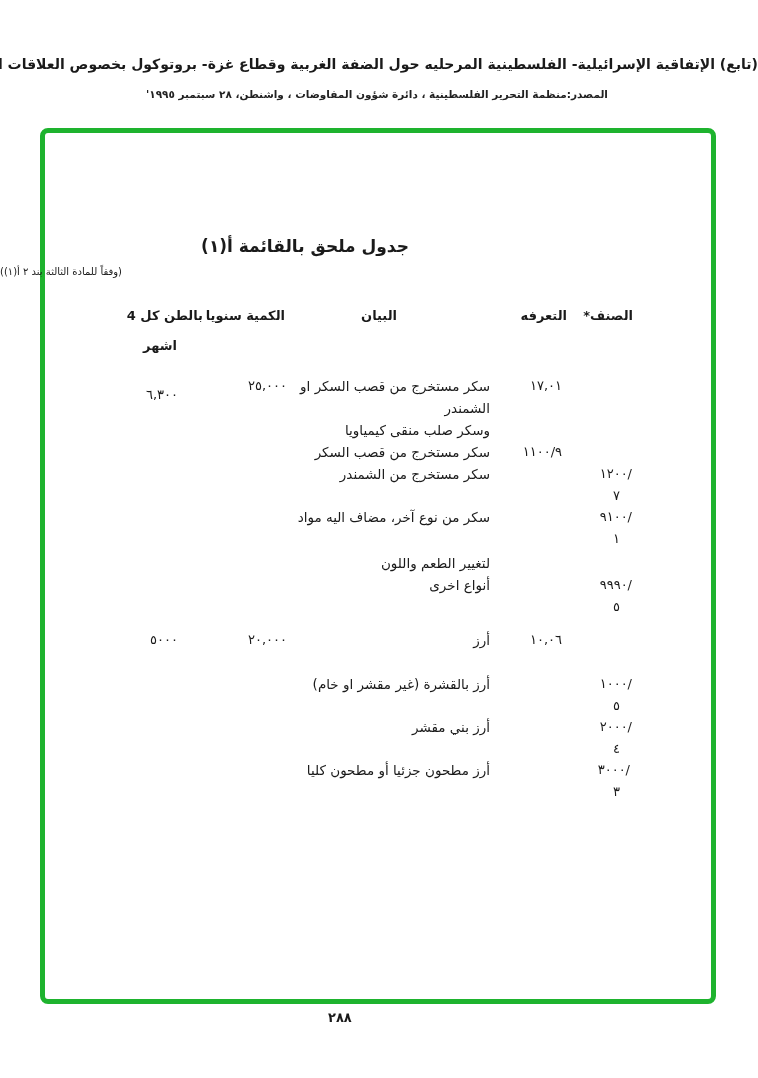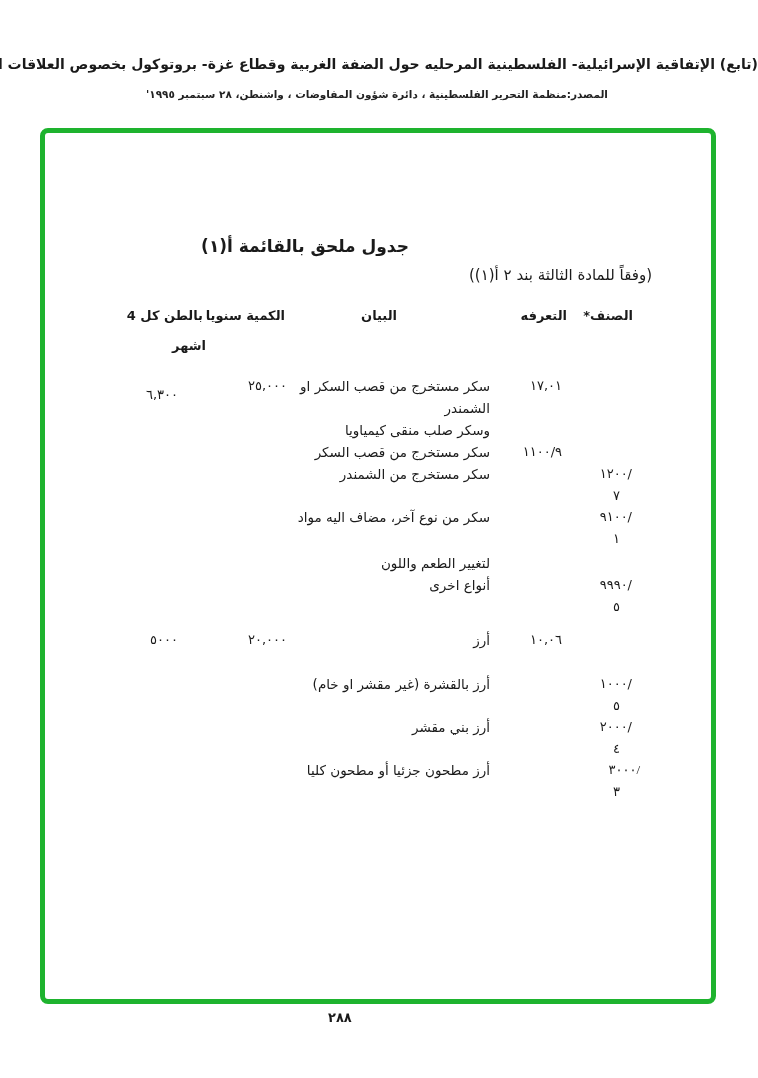--- a/index.html
+++ b/index.html
@@ -13,21 +13,21 @@
   }
   .abs{position:absolute;white-space:nowrap;}
   .hline1{top:56px;left:0;width:758px;text-align:center;font-weight:bold;font-size:14px;direction:rtl;}
   .hline2{top:88px;left:0;width:754px;text-align:center;font-weight:bold;font-size:10.5px;direction:rtl;color:#222;}
   .border-box{
     position:absolute;left:40px;top:128px;width:676px;height:876px;
     box-sizing:border-box;border:5px solid #1eb32e;border-radius:8px;
     background:transparent;
   }
   .box-title{top:236px;left:0;width:610px;text-align:center;font-weight:bold;font-size:17px;direction:rtl;}
-  .box-subtitle{top:266px;left:0;width:652px;text-align:right;font-size:15px;direction:rtl;}
+  .box-subtitle{top:266px;left:0;width:652px;text-align:left;font-size:10px;direction:rtl;}
   .th{font-weight:bold;font-size:13px;direction:rtl;}
   .desc{font-size:13.5px;direction:rtl;}
   .num{font-size:13px;direction:ltr;unicode-bidi:bidi-override;letter-spacing:1px;}
   .pagenum{top:1010px;left:328px;font-weight:bold;font-size:13px;letter-spacing:2px;text-align:center;}
 </style>
 </head>
 <body>
 
 <div class="page">
 
@@ -37,21 +37,21 @@
   <div class="border-box" style="border-color: rgb(30, 179, 46);"></div>
 
   <div class="abs box-title">جدول ملحق بالقائمة أ(١)</div>
   <div class="abs box-subtitle">(وفقاً للمادة الثالثة بند ٢ أ(١))</div>
 
   <div class="abs th" style="top:308px;right:125px;">الصنف*</div>
   <div class="abs th" style="top:308px;right:191px;">التعرفه</div>
   <div class="abs th" style="top:308px;right:361px;">البيان</div>
   <div class="abs th" style="top:308px;right:473px;">الكمية سنويا</div>
   <div class="abs th" style="top:308px;right:555px;">بالطن كل 4</div>
-  <div class="abs th" style="top:338px;right:552px;">اشهر</div>
+  <div class="abs th" style="top:338px;right:581px;">اشهر</div>
 
   <div class="abs num" style="top:378px;right:196px;">١٧,٠١</div>
   <div class="abs desc" style="top:378px;right:268px;">سكر مستخرج من قصب السكر او</div>
   <div class="abs num" style="top:378px;right:471px;">٢٥,٠٠٠</div>
   <div class="abs num" style="top:378px;right:580px;margin-top:9px;">٦,٣٠٠</div>
   <div class="abs desc" style="top:400px;right:268px;">الشمندر</div>
   <div class="abs desc" style="top:422px;right:268px;">وسكر صلب منقى كيمياويا</div>
 
   <div class="abs num" style="top:444px;right:196px;">١١٠٠/٩</div>
   <div class="abs desc" style="top:444px;right:268px;">سكر مستخرج من قصب السكر</div>
@@ -75,19 +75,19 @@
   <div class="abs num" style="top:632px;right:580px;">٥٠٠٠</div>
 
   <div class="abs num" style="top:676px;right:126px;">١٠٠٠/</div>
   <div class="abs desc" style="top:676px;right:268px;">أرز بالقشرة (غير مقشر او خام)</div>
   <div class="abs num" style="top:698px;right:138px;">٥</div>
 
   <div class="abs num" style="top:719px;right:126px;">٢٠٠٠/</div>
   <div class="abs desc" style="top:719px;right:268px;">أرز بني مقشر</div>
   <div class="abs num" style="top:741px;right:138px;">٤</div>
 
-  <div class="abs num" style="top:762px;right:118px;font-family:Liberation Serif, serif;">٣٠٠٠/</div>
+  <div class="abs num" style="top:762px;right:128px;">٣٠٠٠/</div>
   <div class="abs desc" style="top:762px;right:268px;">أرز مطحون جزئيا أو مطحون كليا</div>
   <div class="abs num" style="top:784px;right:138px;">٣</div>
 
   <div class="abs pagenum">٢٨٨</div>
 
 </div>
 
 </body></html>

